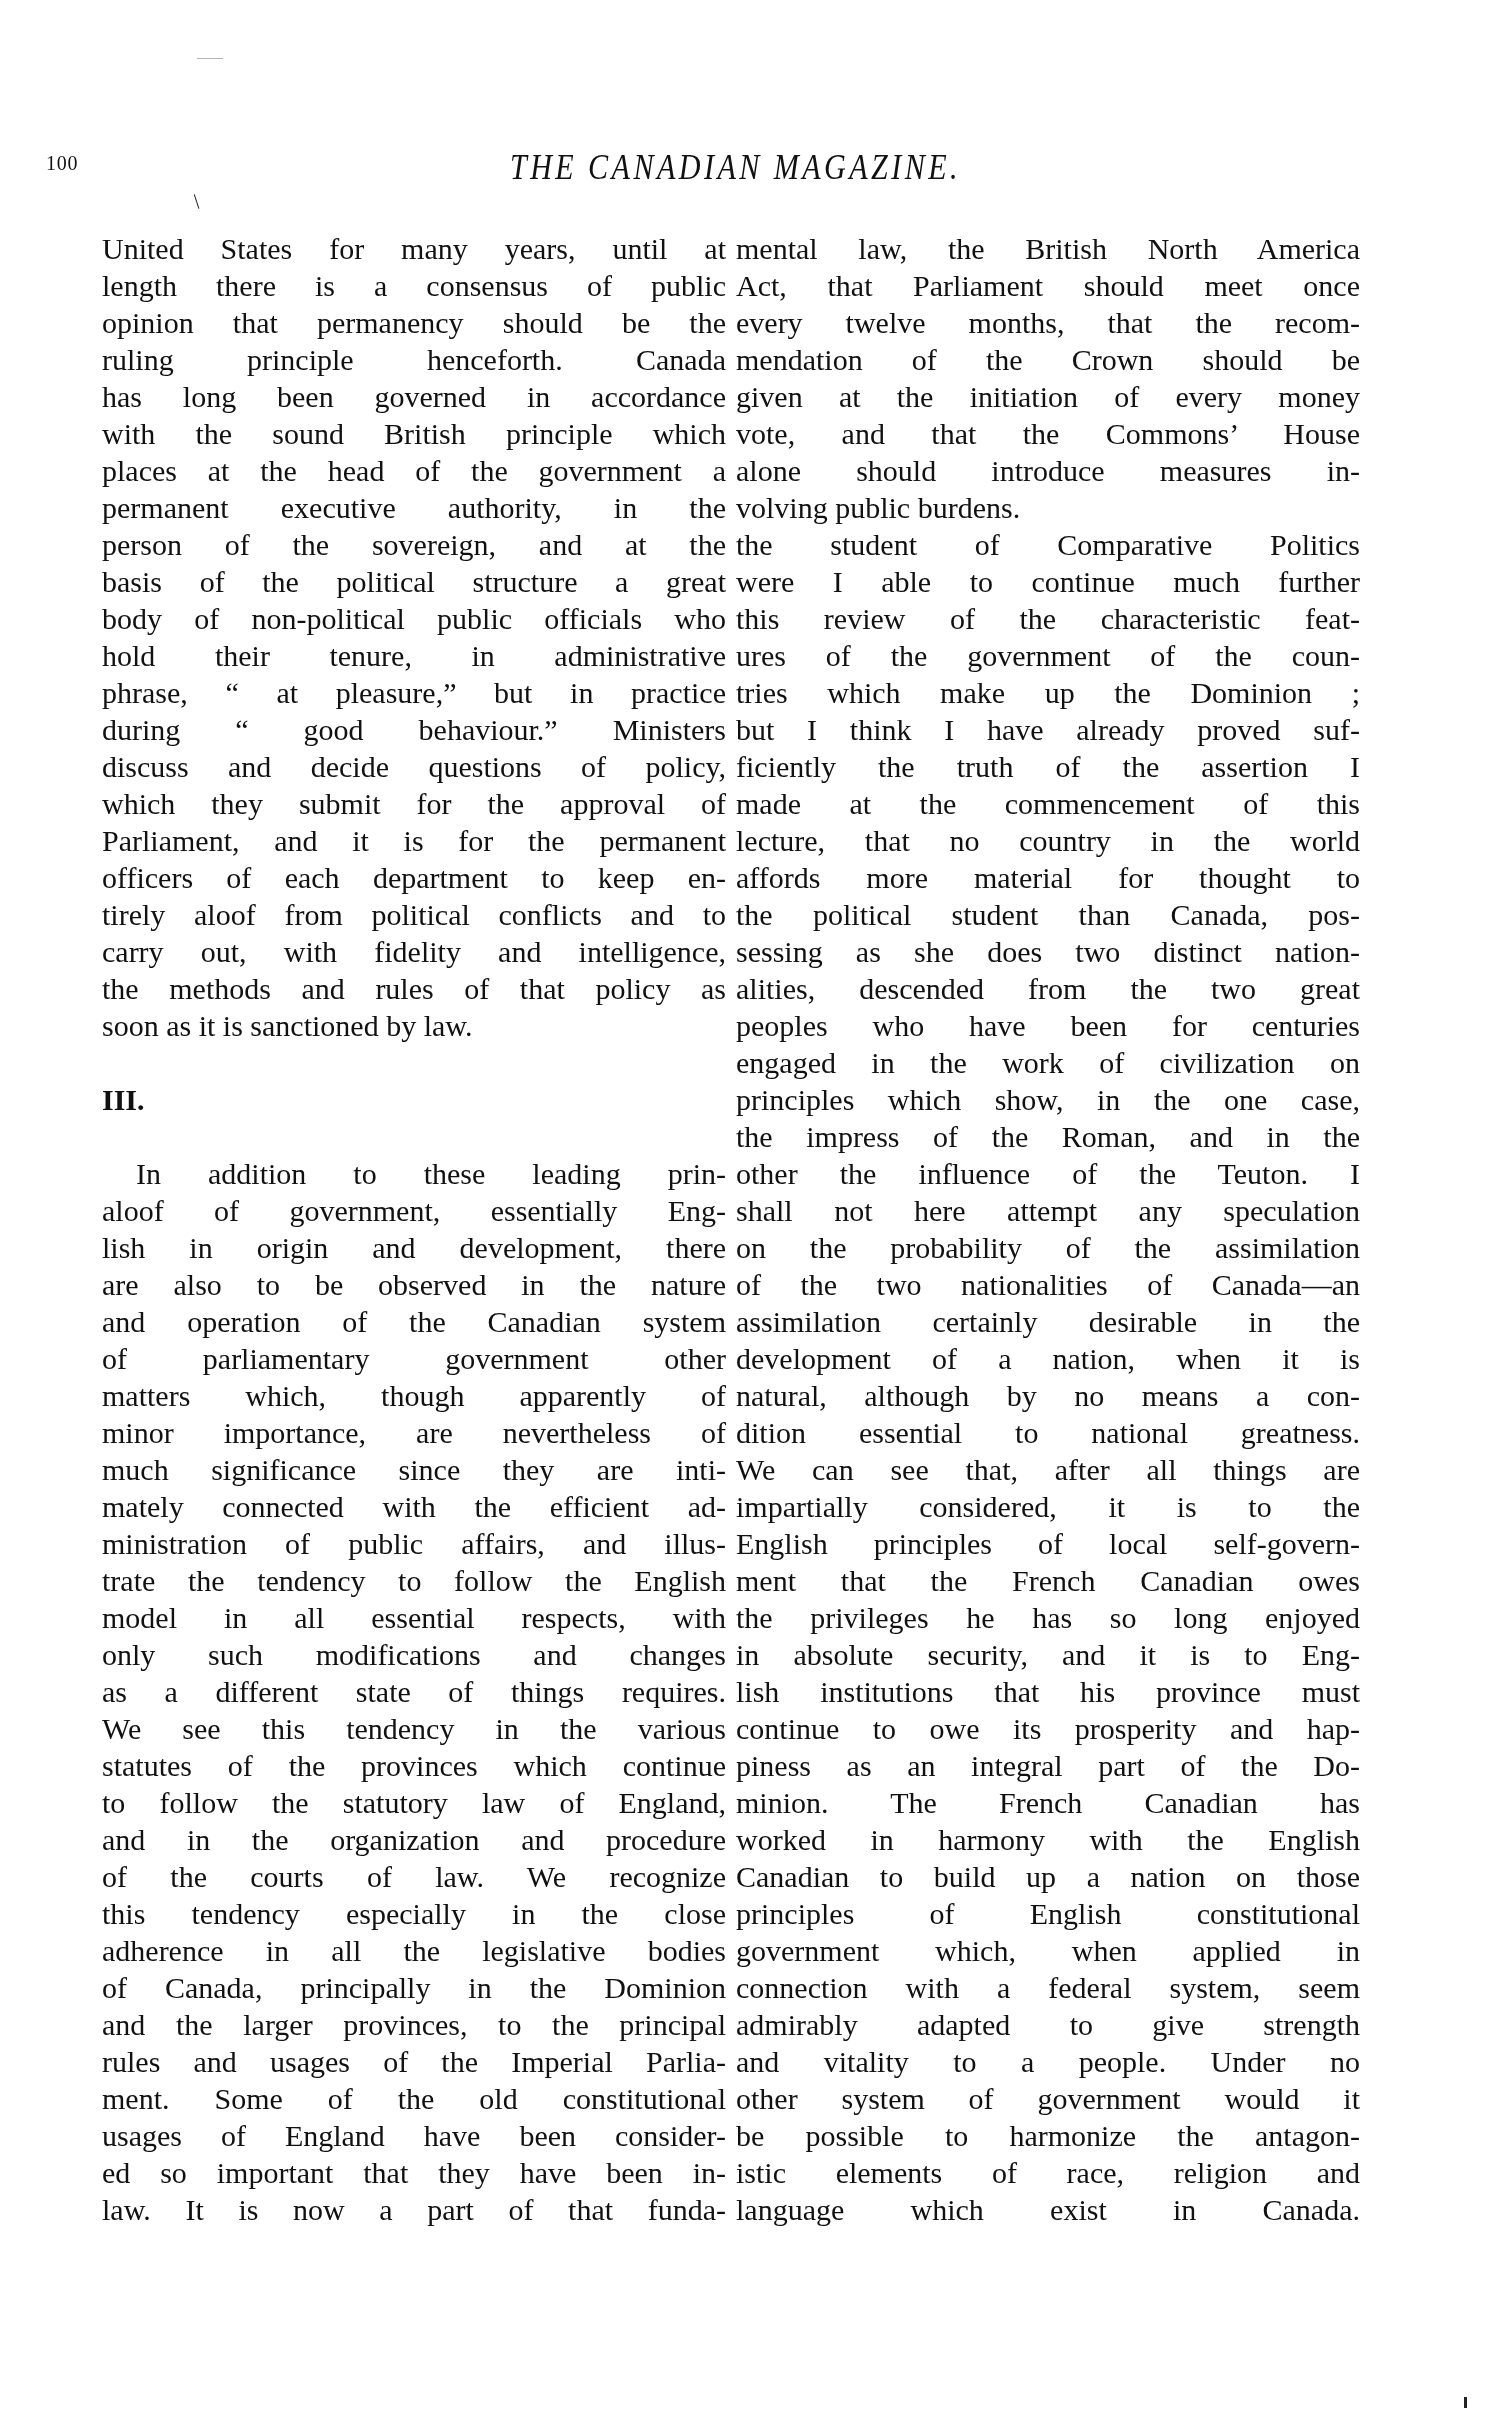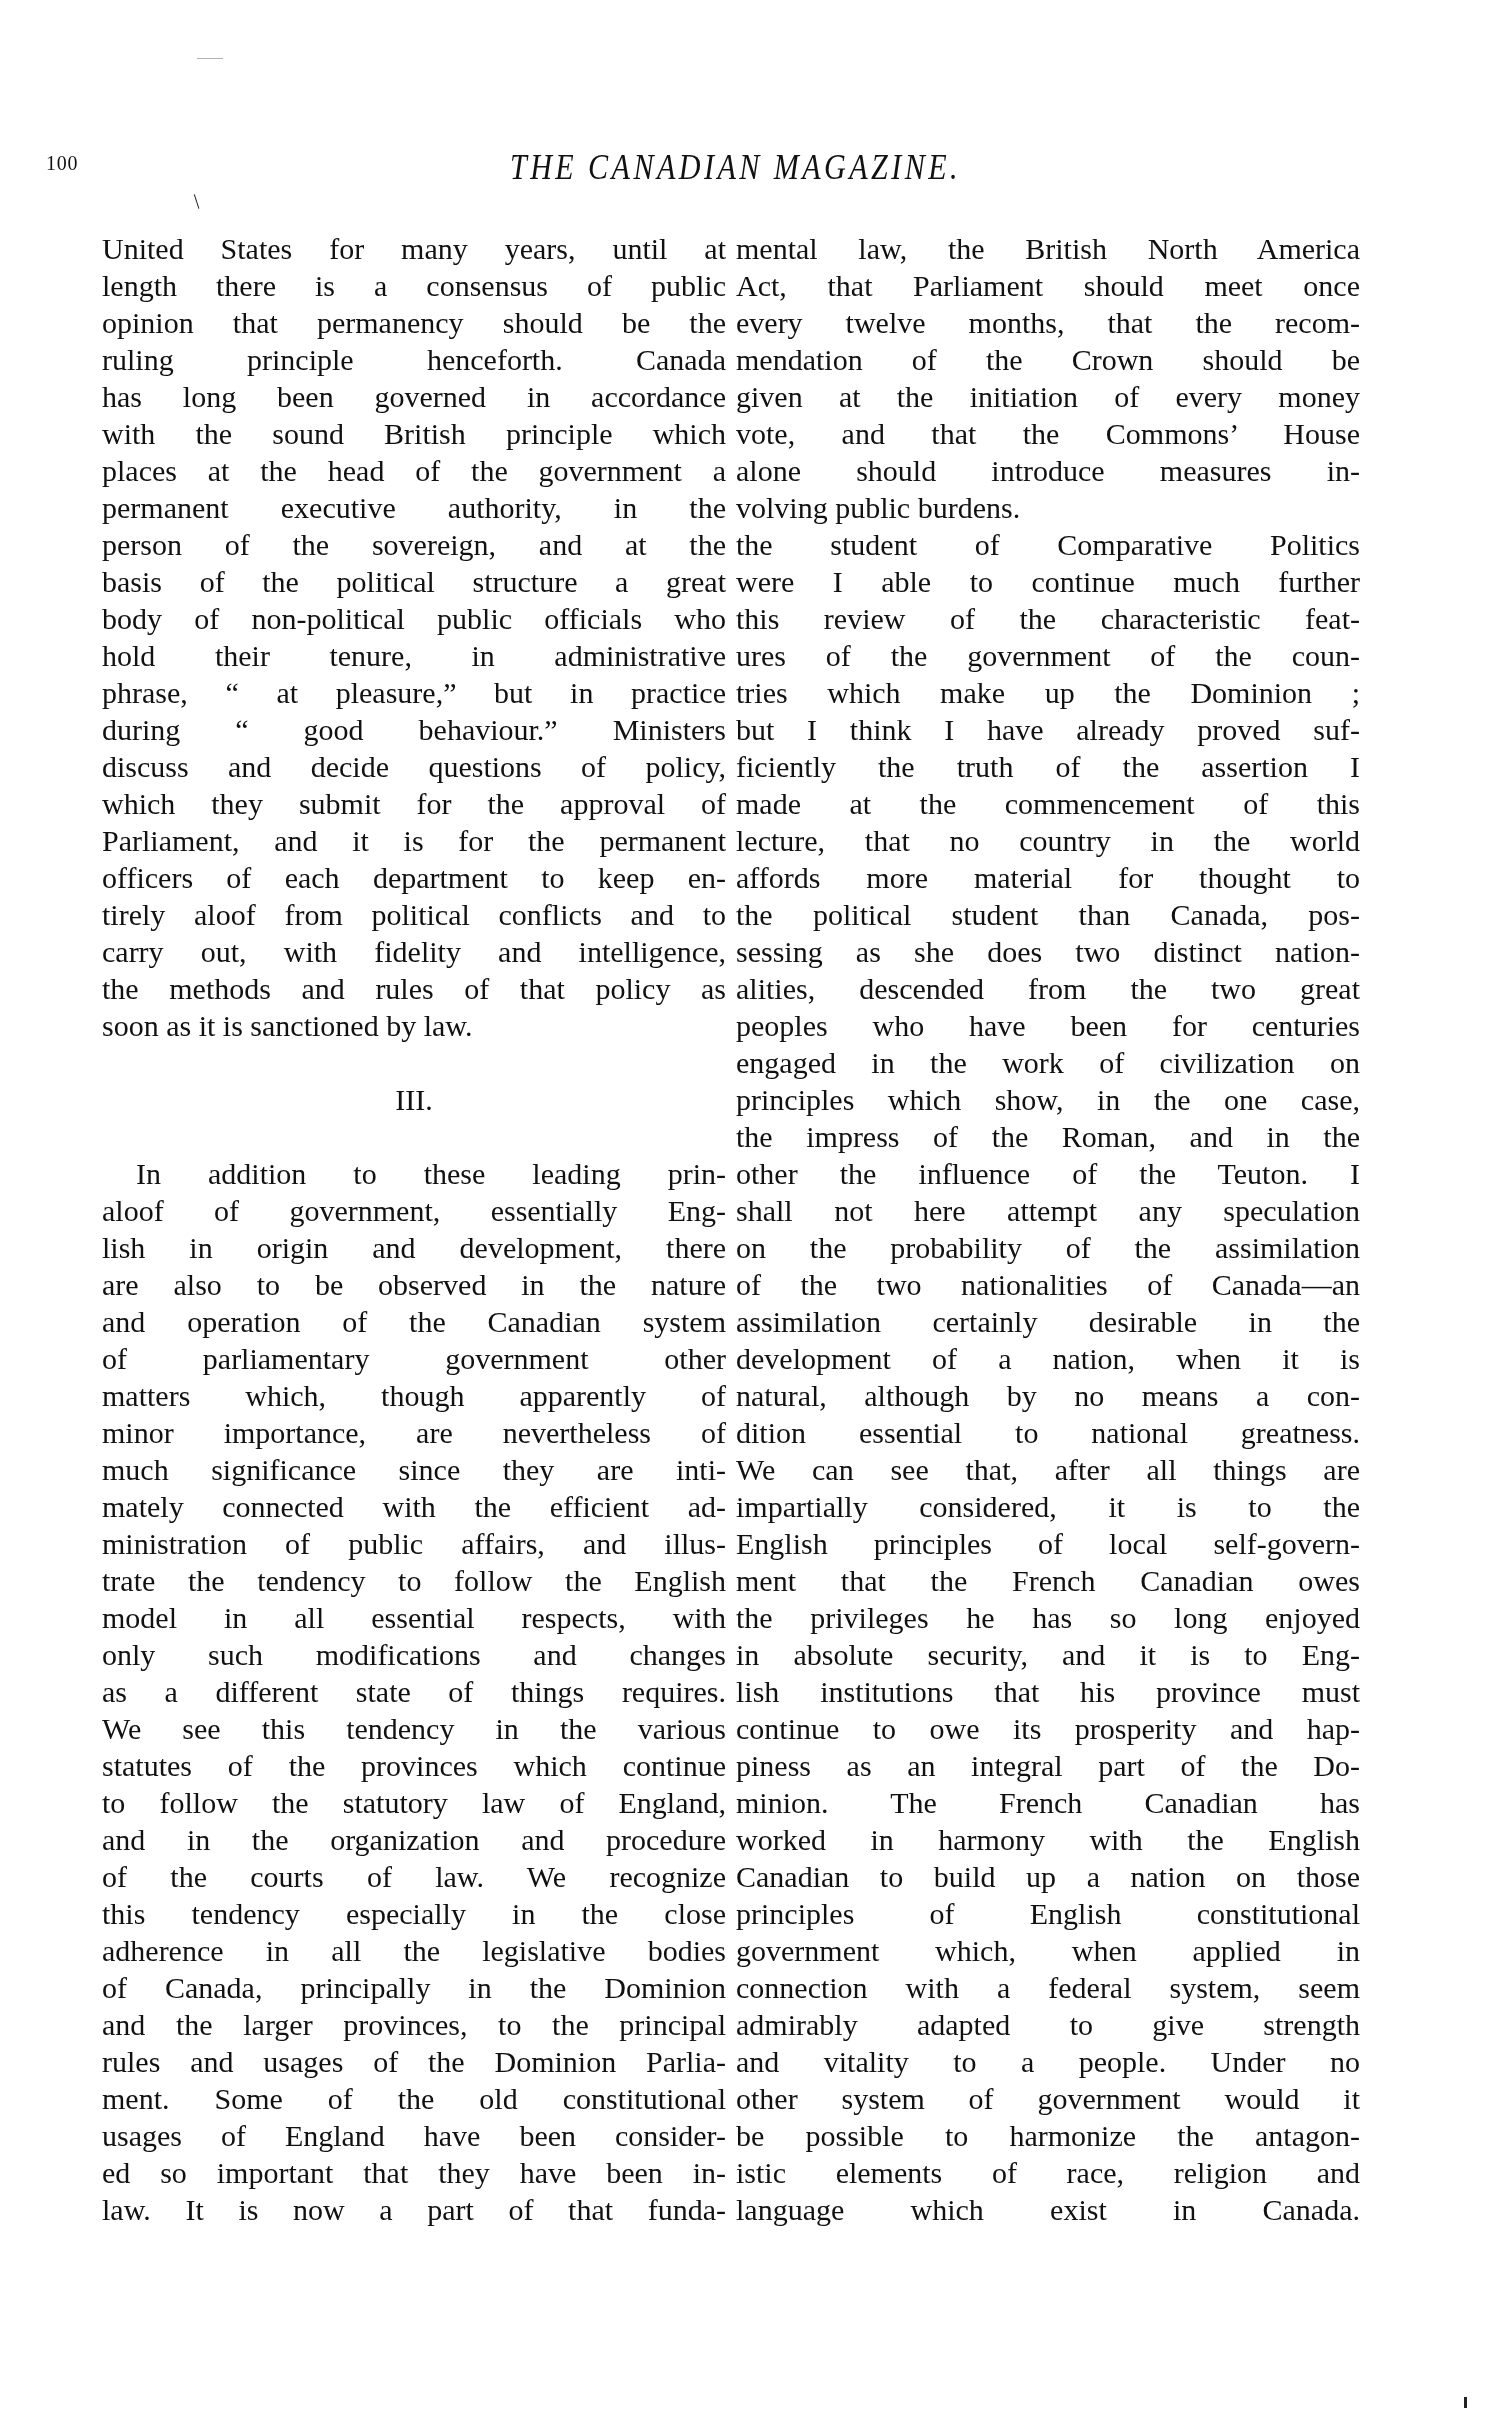--- a/index.html
+++ b/index.html
@@ -8,21 +8,21 @@
   .scan-mark { position: absolute; background: #222; }
   .page-number { position: absolute; left: 46px; top: 152px; font-size: 20px; letter-spacing: 0.7px; }
   .running-head { position: absolute; left: 420px; width: 631px; top: 148px; text-align: center;
                   font-style: italic; font-size: 35px; letter-spacing: 4px; transform: scaleX(0.86); transform-origin: center; }
   .column { position: absolute; top: 230px; width: 624px; font-size: 30px; line-height: 37px; }
   .col-left { left: 102px; }
   .col-right { left: 736px; }
   .line { display: block; height: 37px; white-space: nowrap; text-align: justify; text-align-last: justify; overflow: visible; }
   .line.last { text-align-last: left; }
   .line.indent { padding-left: 34px; }
-  .section-numeral { display: block; text-align: center; height: 37px; margin: 37px 0 37px 0; }
+  .section-numeral { display: block; text-align: left; height: 37px; margin: 37px 0 37px 0; font-weight: bold; }
 </style>
 </head>
 <body>
 
 <div class="scan-mark" style="left:197px;top:58px;width:26px;height:1.3px;opacity:.35"></div>
 <div class="scan-mark" style="left:196px;top:194px;width:1.3px;height:14.5px;transform:rotate(-18deg)"></div>
 <div class="scan-mark" style="left:1464px;top:2397px;width:3.3px;height:10.5px"></div>
 
 <header>
   <div class="page-number">100</div>
@@ -74,21 +74,21 @@
         <span class="line">as a different state of things requires.</span>
         <span class="line">We see this tendency in the various</span>
         <span class="line">statutes of the provinces which continue</span>
         <span class="line">to follow the statutory law of England,</span>
         <span class="line">and in the organization and procedure</span>
         <span class="line">of the courts of law. We recognize</span>
         <span class="line">this tendency especially in the close</span>
         <span class="line">adherence in all the legislative bodies</span>
         <span class="line">of Canada, principally in the Dominion</span>
         <span class="line">and the larger provinces, to the principal</span>
-        <span class="line">rules and usages of the Dominion Parlia-</span>
+        <span class="line">rules and usages of the Imperial Parlia-</span>
         <span class="line">ment. Some of the old constitutional</span>
         <span class="line">usages of England have been consider-</span>
         <span class="line">ed so important that they have been in-</span>
         <span class="line">law. It is now a part of that funda-</span>
       </div>
   </section>
 
   <section class="column col-right">
     <div id="rp1">
         <span class="line">mental law, the British North America</span>

